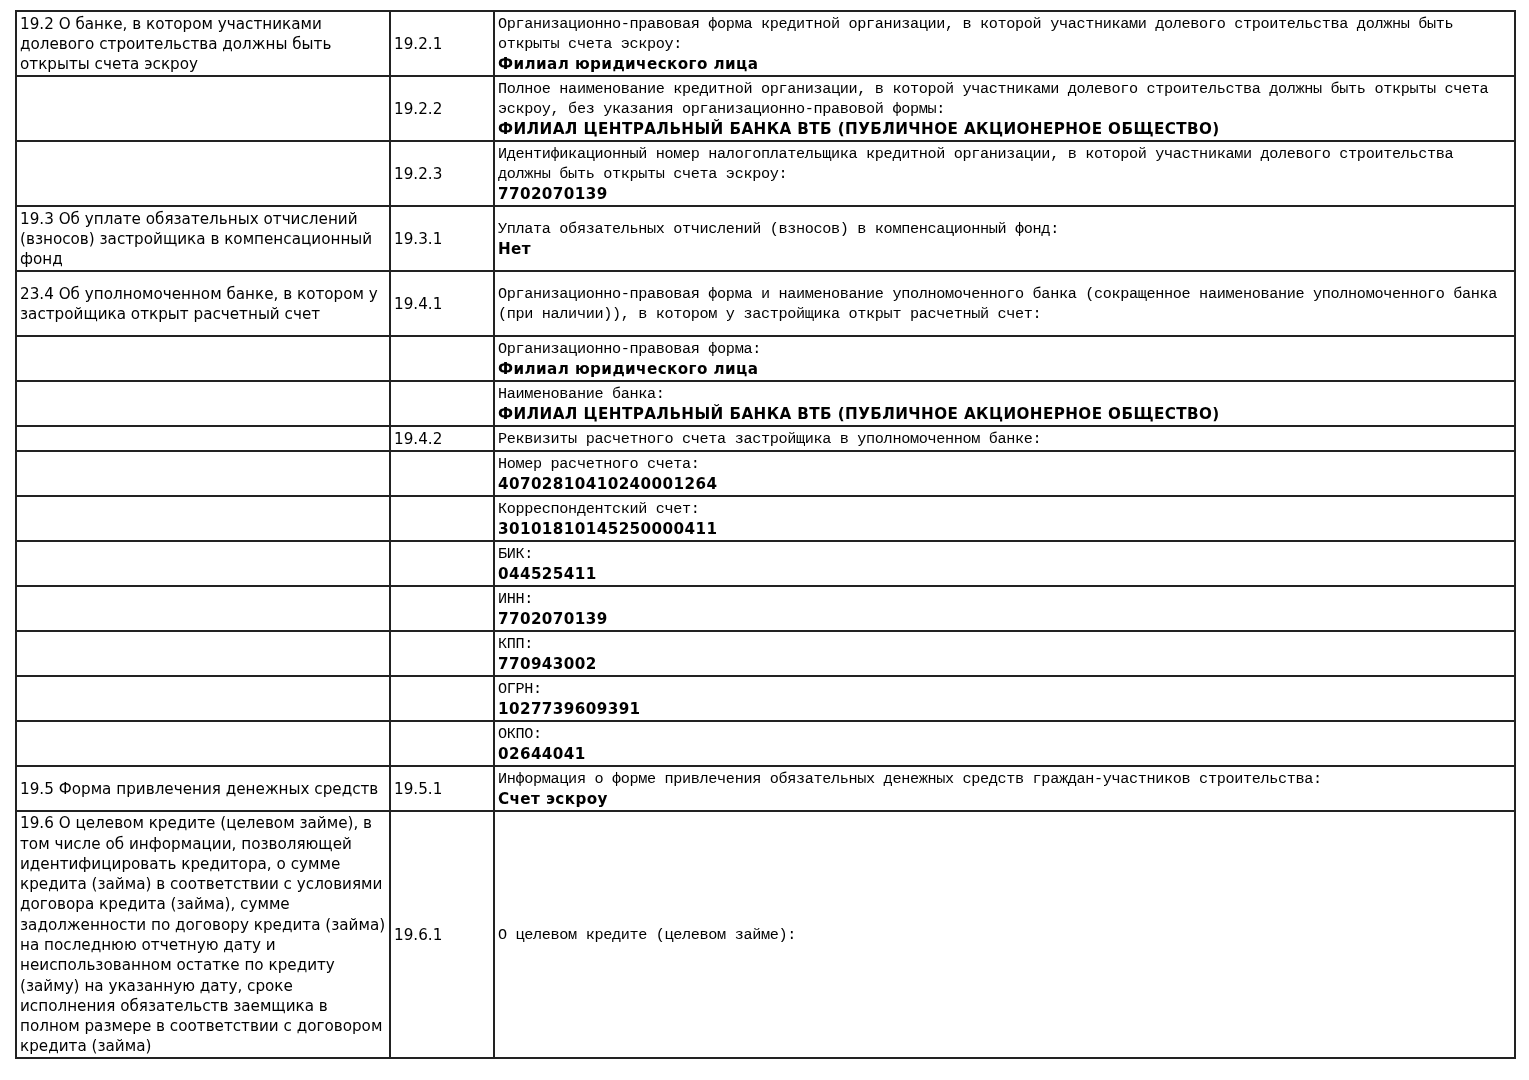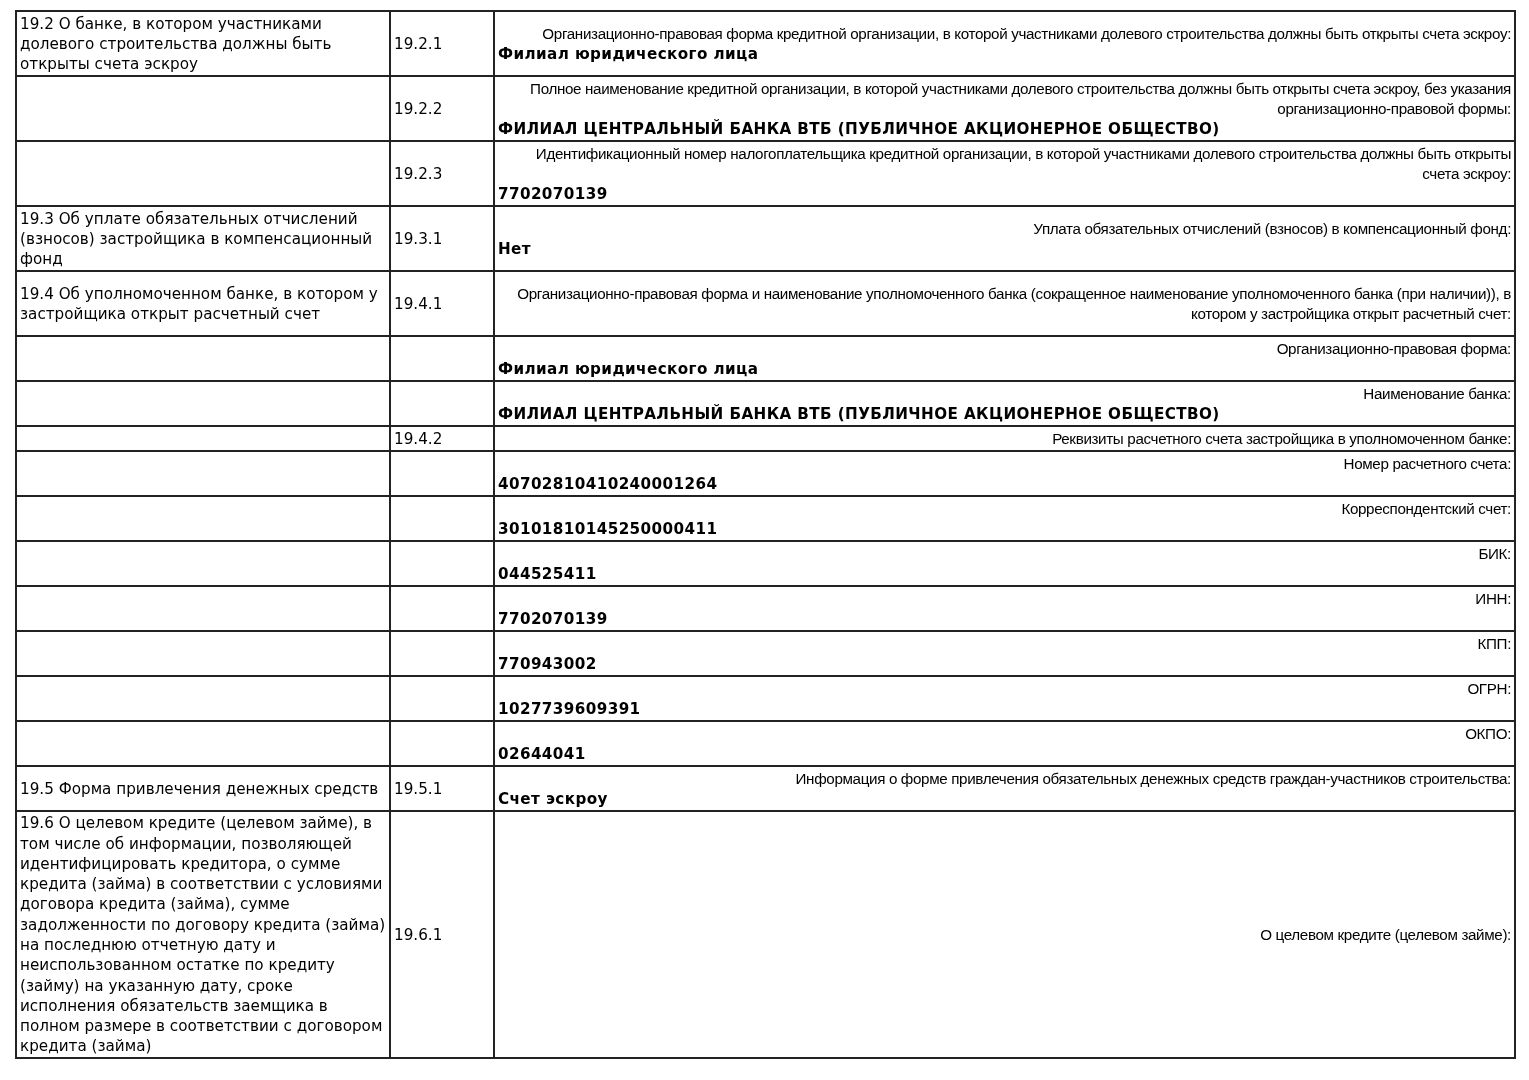--- a/index.html
+++ b/index.html
@@ -5,21 +5,21 @@
   html, body { margin: 0; padding: 0; background: #ffffff; }
   body { width: 1529px; height: 1080px; position: relative; overflow: hidden;
          font-family: "DejaVu Sans", sans-serif; color: #000; }
   table.doc { position: absolute; left: 15px; top: 10px; width: 1499px;
               border-collapse: collapse; table-layout: fixed; }
   table.doc td { border: 2px solid #222; padding: 1px 3px 0 3px; vertical-align: middle;
                  font-size: 15.2px; line-height: 20.3px; }
   col.c1 { width: 374px; } col.c2 { width: 104px; } col.c3 { width: 1021px; }
   td.sec { vertical-align: top; }
   td.num { font-size: 15px; }
-  td.desc .lbl { font-family: Liberation Sans, sans-serif; font-stretch: condensed; letter-spacing: -0.35px; text-align: right; }
+  td.desc .lbl { font-family: Liberation Mono, monospace; font-stretch: condensed; letter-spacing: -0.35px; }
   td.desc .val { font-weight: bold; letter-spacing: 0.4px; }
   tr.r1 td { height: 62px; } tr.r2 td { height: 62px; } tr.r3 td { height: 62px; }
   tr.r4 td { height: 62px; } tr.r5 td { height: 62px; }
   tr.h42 td { height: 42px; } tr.h22 td { height: 22px; margin-top: 48px; }
   tr.r17 td { height: 244px; }
   .lbl, .val { display: block; }
 </style>
 </head>
 <body>
 
@@ -56,21 +56,21 @@
     </tr>
     <tr class="r4">
       <td class="sec">19.3 Об уплате обязательных отчислений (взносов) застройщика в компенсационный фонд</td>
       <td class="num">19.3.1</td>
       <td class="desc">
         <span class="lbl">Уплата обязательных отчислений (взносов) в компенсационный фонд:</span>
         <span class="val">Нет</span>
       </td>
     </tr>
     <tr class="r5">
-      <td class="sec">19.4 Об уполномоченном банке, в котором у застройщика открыт расчетный счет</td>
+      <td class="sec">23.4 Об уполномоченном банке, в котором у застройщика открыт расчетный счет</td>
       <td class="num">19.4.1</td>
       <td class="desc">
         <span class="lbl">Организационно-правовая форма и наименование уполномоченного банка (сокращенное наименование уполномоченного банка (при наличии)), в котором у застройщика открыт расчетный счет:</span>
       </td>
     </tr>
     <tr class="h42">
       <td class="sec"></td>
       <td class="num"></td>
       <td class="desc">
         <span class="lbl">Организационно-правовая форма:</span>

